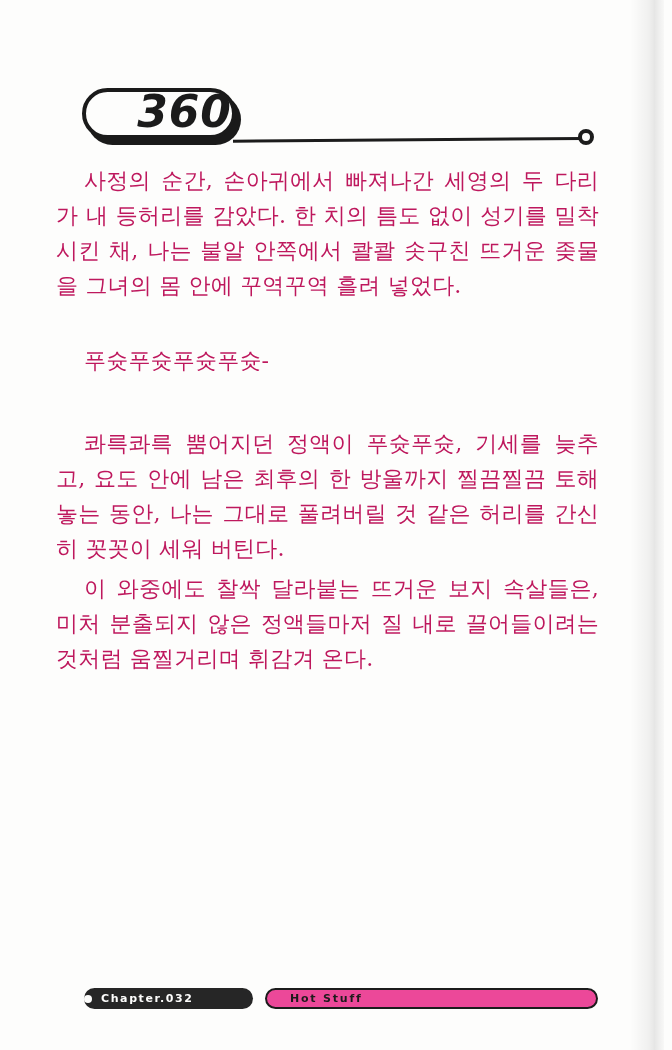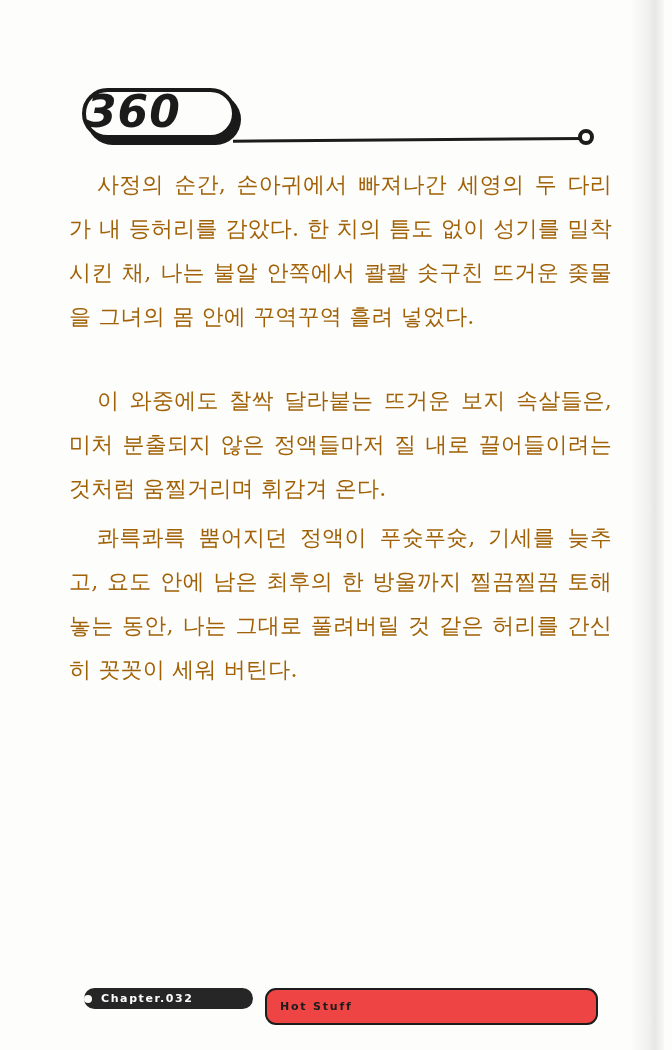--- a/index.html
+++ b/index.html
@@ -37,21 +37,21 @@
     left: 82px;
     top: 88px;
     width: 146px;
     height: 43px;
     background: #fdfdfc;
     border: 4px solid #1a1a1a;
     border-radius: 26px;
     box-shadow: 5px 6px 0 #1a1a1a;
     display: flex;
     align-items: center;
-    justify-content: flex-start;
+    justify-content: flex-end;
     z-index: 2;
   }
   .badge-number {
     font-family: "DejaVu Sans", sans-serif;
     font-weight: bold;
     font-style: italic;
     font-size: 44px;
     letter-spacing: 1px;
     color: #1b1b1b;
     transform: translateY(-2px);
@@ -72,26 +72,26 @@
     top: 129px;
     width: 8px;
     height: 8px;
     background: #fdfdfc;
     border: 4px solid #1c1c1c;
     border-radius: 50%;
   }
   
   .body-text {
     position: absolute;
-    left: 69px;
+    left: 56px;
     top: 163px;
     width: 543px;
     font-size: 22px;
-    line-height: 44px;
-    color: #a16207;
+    line-height: 35px;
+    color: #be185d;
     text-align: justify;
     letter-spacing: 0.2px;
   }
   .body-text p {
     margin: 0;
     text-indent: 28px;
     word-break: break-all;
   }
   .mb-p1  { margin-bottom: 40px !important; }
   .mb-sfx { margin-bottom: 48px !important; }
@@ -132,28 +132,28 @@
     font-size: 11px;
     letter-spacing: 1.6px;
     color: #fdfdfc;
     transform: translateY(-0.5px);
   }
   .title-pill {
     position: absolute;
     left: 265px;
     top: 0;
     width: 333px;
-    height: 37px;
-    background: #ef4444;
+    height: 21px;
+    background: #ec4899;
     border: 2.5px solid #1c1c1c;
     border-radius: 11px;
     box-sizing: border-box;
     display: flex;
     align-items: center;
-    padding-left: 13px;
+    padding-left: 23px;
   }
   .title-label {
     font-family: "DejaVu Sans", sans-serif;
     font-weight: bold;
     font-size: 11px;
     letter-spacing: 1.8px;
     color: #1c1c1c;
     transform: translateY(-0.5px);
   }
 </style>
@@ -163,22 +163,23 @@
 <div class="page">
 
   <div class="badge">
     <span class="badge-number">360</span>
   </div>
   <div class="header-line"></div>
   <div class="line-end-dot"></div>
 
   <div class="body-text">
     <p class="mb-p1">사정의 순간, 손아귀에서 빠져나간 세영의 두 다리가 내 등허리를 감았다. 한 치의 틈도 없이 성기를 밀착시킨 채, 나는 불알 안쪽에서 콸콸 솟구친 뜨거운 좆물을 그녀의 몸 안에 꾸역꾸역 흘려 넣었다.</p>
+    <p class="mb-sfx">푸슛푸슛푸슛푸슛-</p>
+    <p class="mb-sm">콰륵콰륵 뿜어지던 정액이 푸슛푸슛, 기세를 늦추고, 요도 안에 남은 최후의 한 방울까지 찔끔찔끔 토해 놓는 동안, 나는 그대로 풀려버릴 것 같은 허리를 간신히 꼿꼿이 세워 버틴다.</p>
     <p class="mb-sm">이 와중에도 찰싹 달라붙는 뜨거운 보지 속살들은, 미처 분출되지 않은 정액들마저 질 내로 끌어들이려는 것처럼 움찔거리며 휘감겨 온다.</p>
-    <p class="mb-sm">콰륵콰륵 뿜어지던 정액이 푸슛푸슛, 기세를 늦추고, 요도 안에 남은 최후의 한 방울까지 찔끔찔끔 토해 놓는 동안, 나는 그대로 풀려버릴 것 같은 허리를 간신히 꼿꼿이 세워 버틴다.</p>
   </div>
 
   <div class="footer">
     <div class="chapter-pill">
       <span class="chapter-bullet-dot"></span>
       <span class="chapter-label">Chapter.032</span>
     </div>
     <div class="title-pill">
       <span class="title-label">Hot Stuff</span>
     </div>

